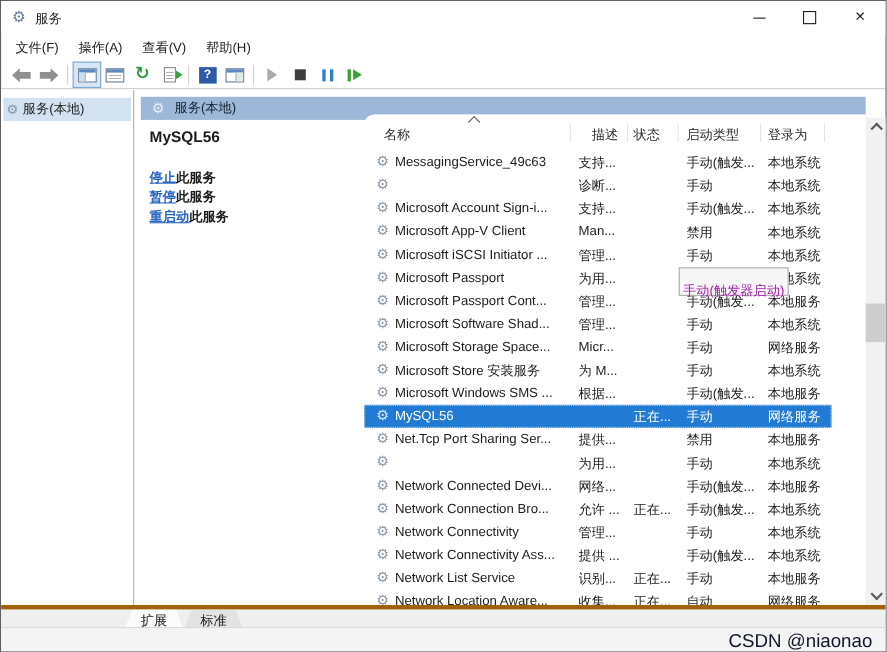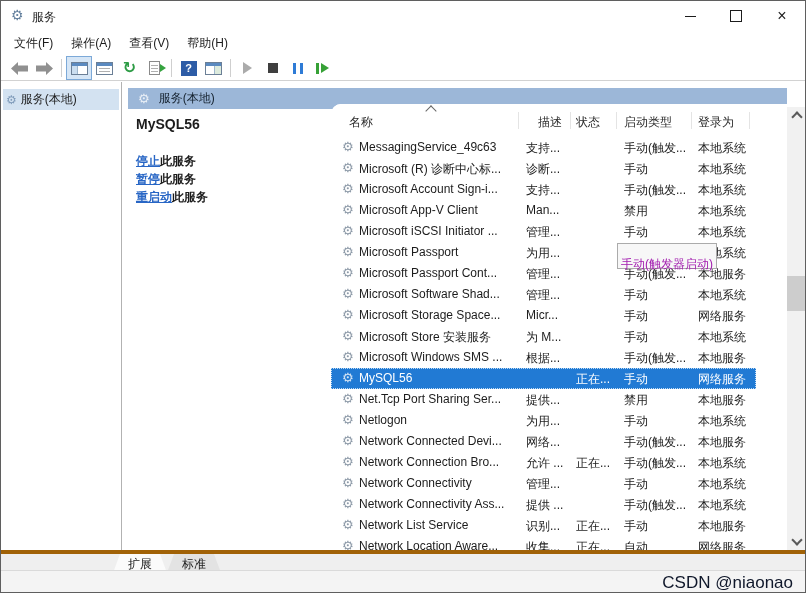--- a/index.html
+++ b/index.html
@@ -223,21 +223,20 @@
           <span class="row-gear">⚙</span>
           <span class="cell c-name">MessagingService_49c63</span>
           <span class="cell c-desc">支持...</span>
           <span class="cell c-status"></span>
           <span class="cell c-startup">手动(触发...</span>
           <span class="cell c-logon">本地系统</span>
         </div>
 
         <div class="row">
           <span class="row-gear">⚙</span>
-          <span class="cell c-name">Microsoft (R) 诊断中心标...</span>
           <span class="cell c-desc">诊断...</span>
           <span class="cell c-status"></span>
           <span class="cell c-startup">手动</span>
           <span class="cell c-logon">本地系统</span>
         </div>
 
         <div class="row">
           <span class="row-gear">⚙</span>
           <span class="cell c-name">Microsoft Account Sign-i...</span>
           <span class="cell c-desc">支持...</span>
@@ -331,21 +330,20 @@
           <span class="row-gear">⚙</span>
           <span class="cell c-name">Net.Tcp Port Sharing Ser...</span>
           <span class="cell c-desc">提供...</span>
           <span class="cell c-status"></span>
           <span class="cell c-startup">禁用</span>
           <span class="cell c-logon">本地服务</span>
         </div>
 
         <div class="row">
           <span class="row-gear">⚙</span>
-          <span class="cell c-name">Netlogon</span>
           <span class="cell c-desc">为用...</span>
           <span class="cell c-status"></span>
           <span class="cell c-startup">手动</span>
           <span class="cell c-logon">本地系统</span>
         </div>
 
         <div class="row">
           <span class="row-gear">⚙</span>
           <span class="cell c-name">Network Connected Devi...</span>
           <span class="cell c-desc">网络...</span>

